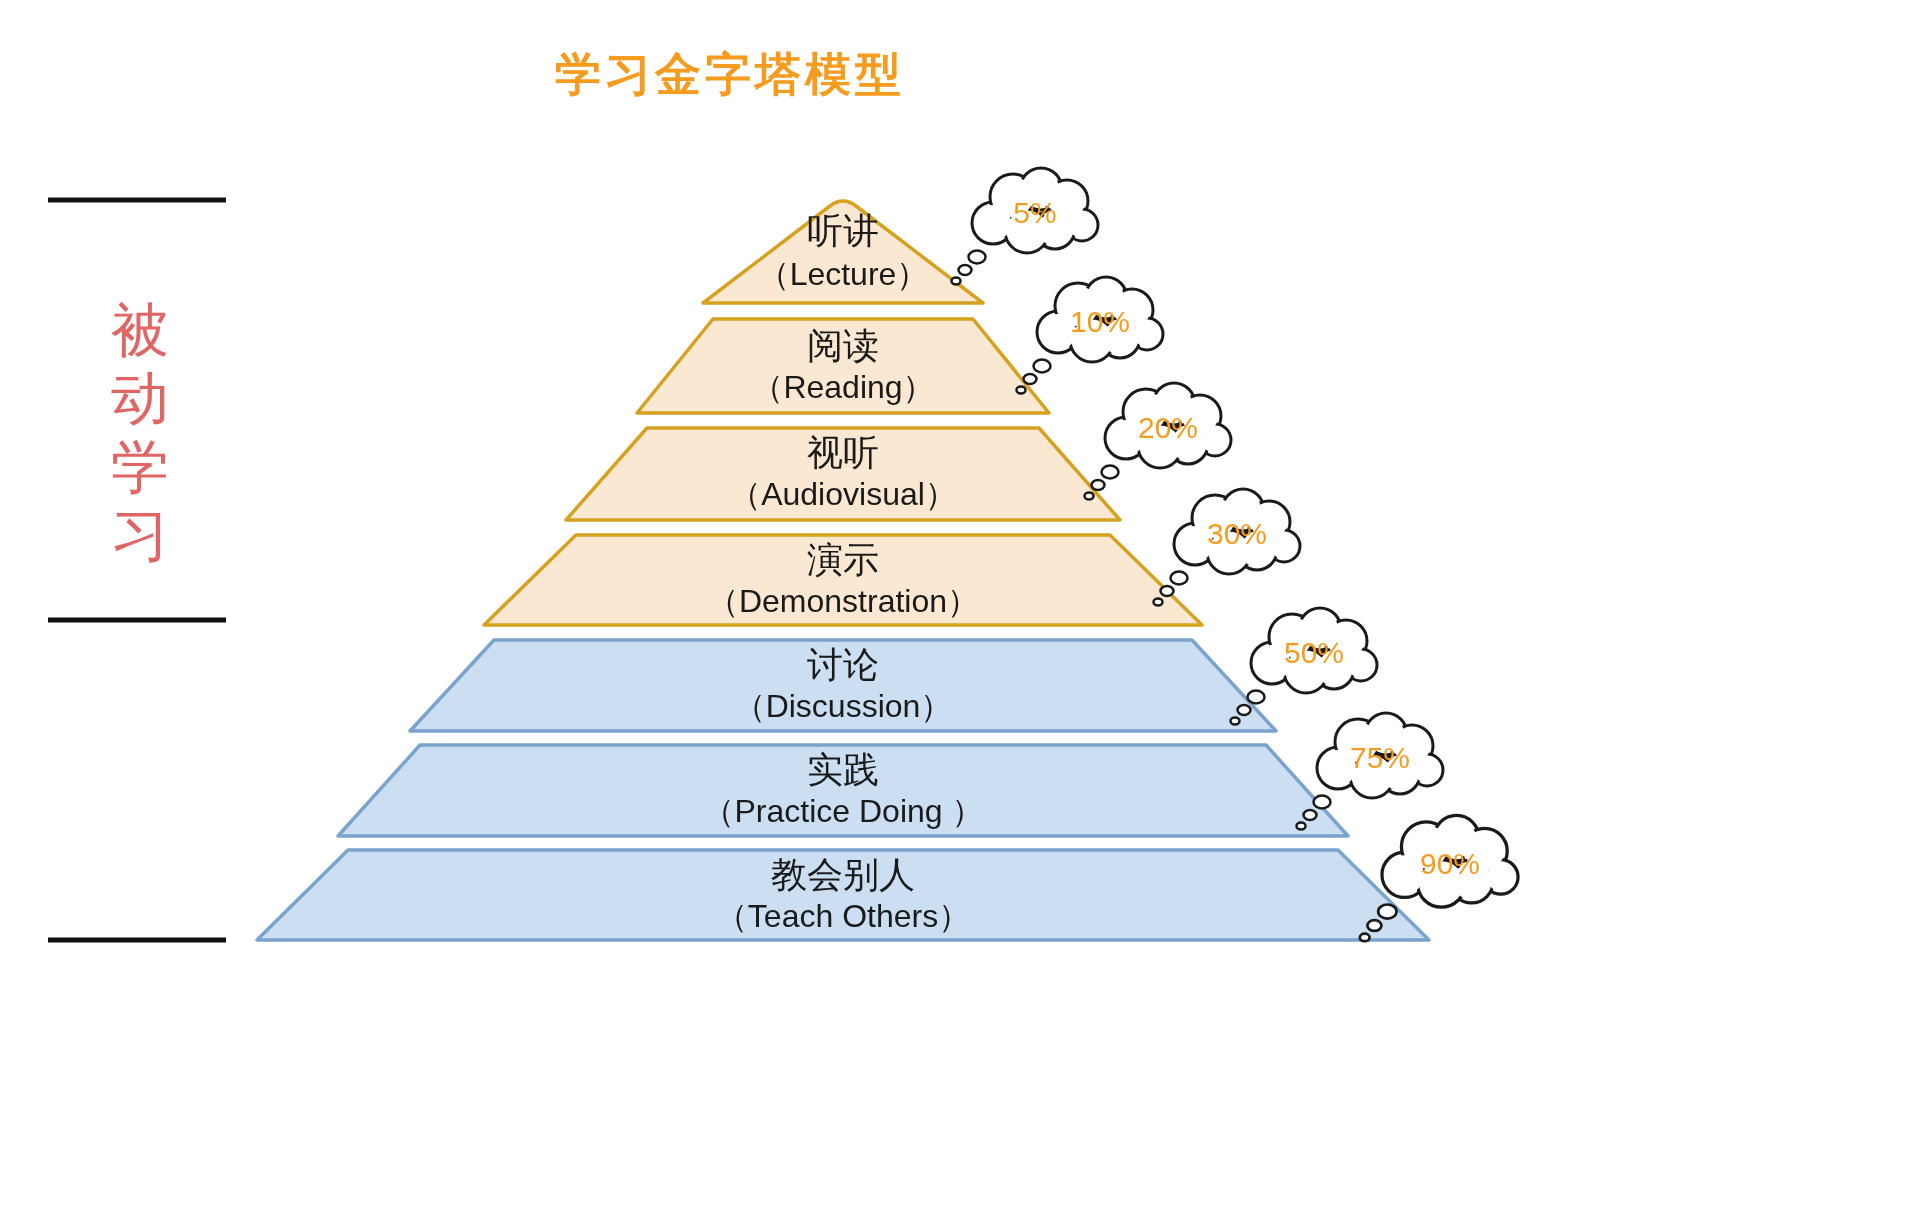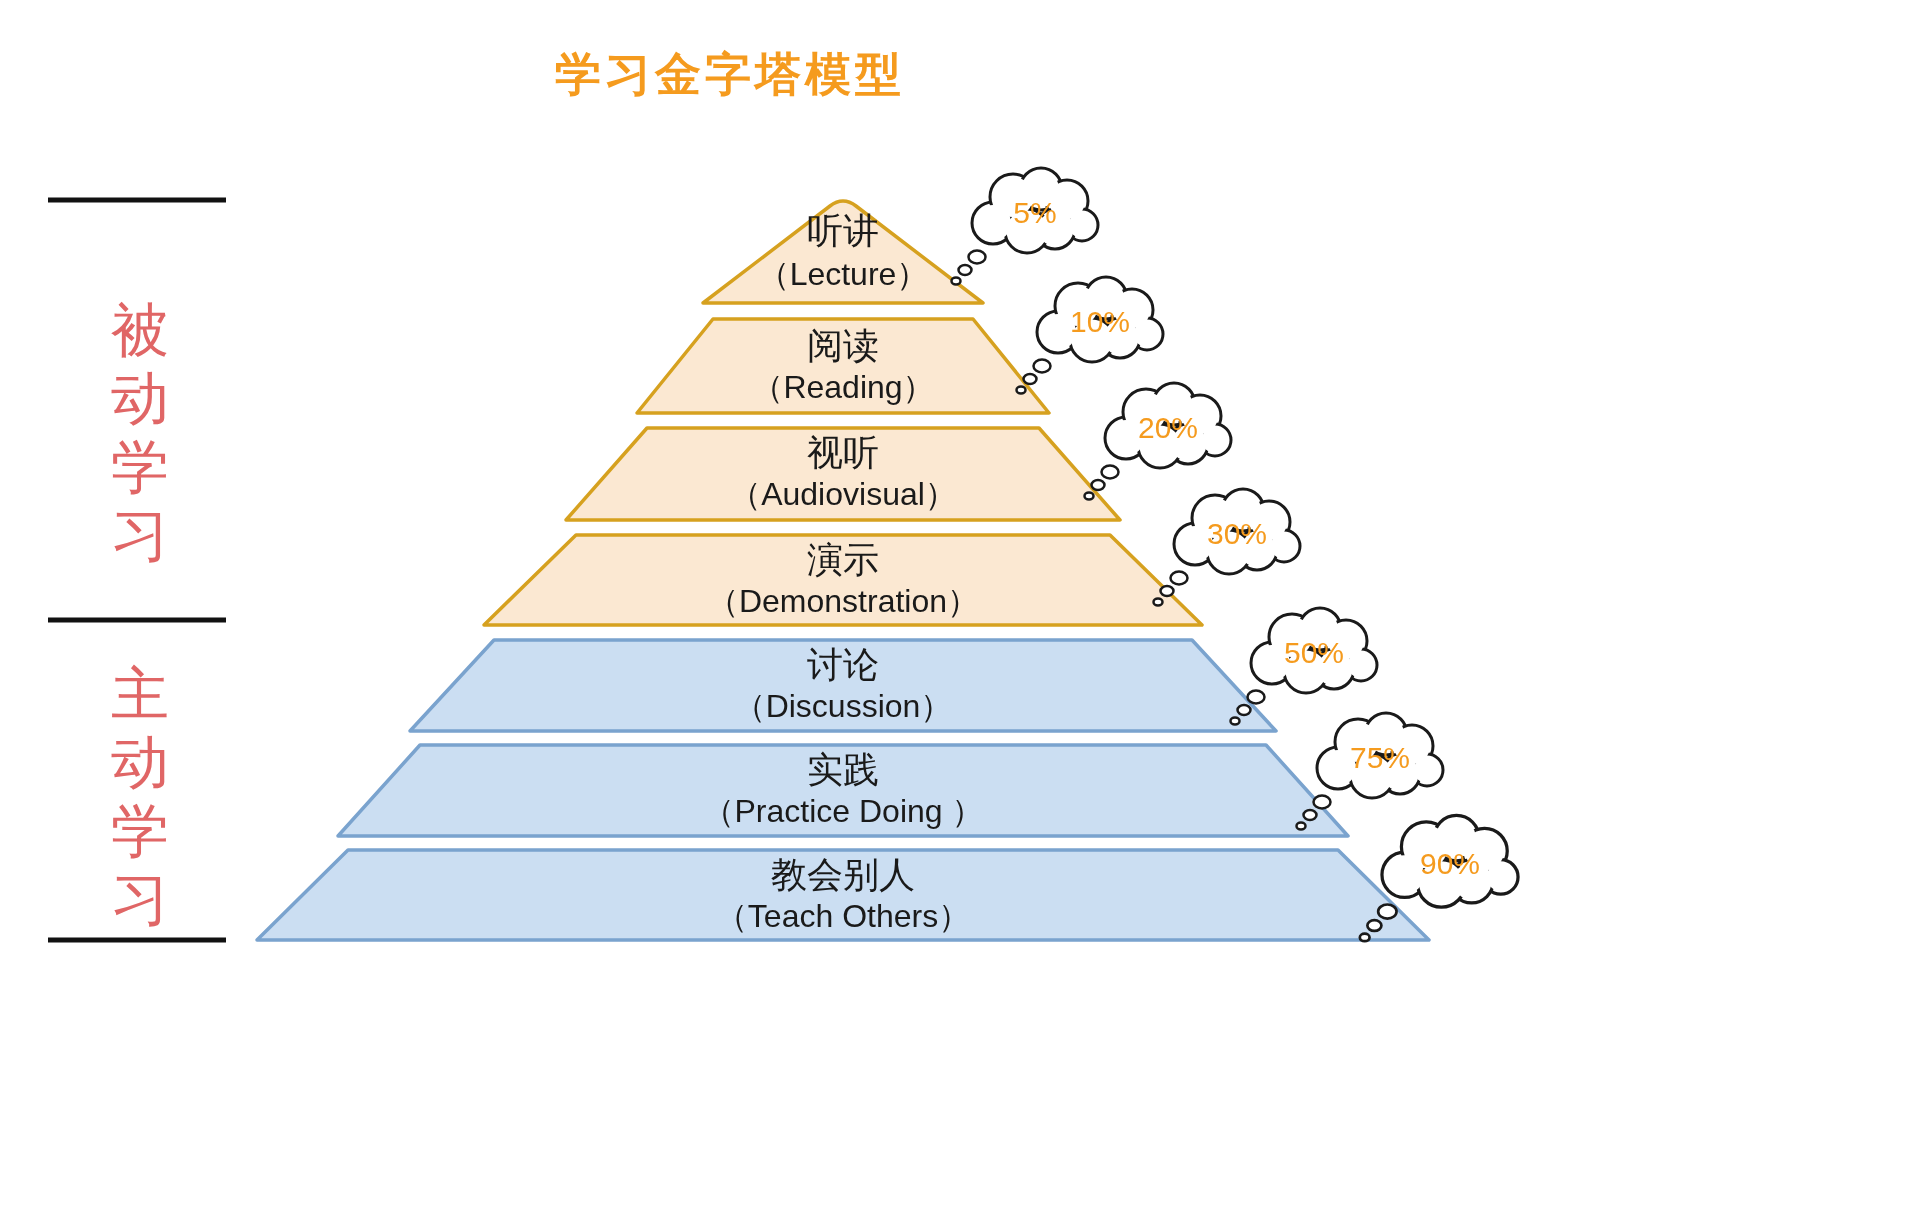--- a/index.html
+++ b/index.html
@@ -45,21 +45,20 @@
   .cloud-stroke { stroke: #1a1a1a; stroke-width: 3; fill: #ffffff; }
   .cloud-fill   { fill: #ffffff; }
   .trail        { stroke: #1a1a1a; stroke-width: 2.5; fill: #ffffff; }
 </style>
 </head>
 <body>
 
 <div class="canvas">
 
   <div class="side-label passive">被动学习</div>
-  <div class="side-label active">主动学习</div>
 
   <svg class="diagram" width="1920" height="1218" viewBox="0 0 1920 1218">
     <defs>
       <g id="cloud">
         <g class="cloud-stroke">
           <circle cx="-42" cy="10" r="21"></circle>
           <circle cx="-22" cy="-16" r="23"></circle>
           <circle cx="6" cy="-24" r="21"></circle>
           <circle cx="32" cy="-12" r="21"></circle>
           <circle cx="47" cy="12" r="16"></circle>

